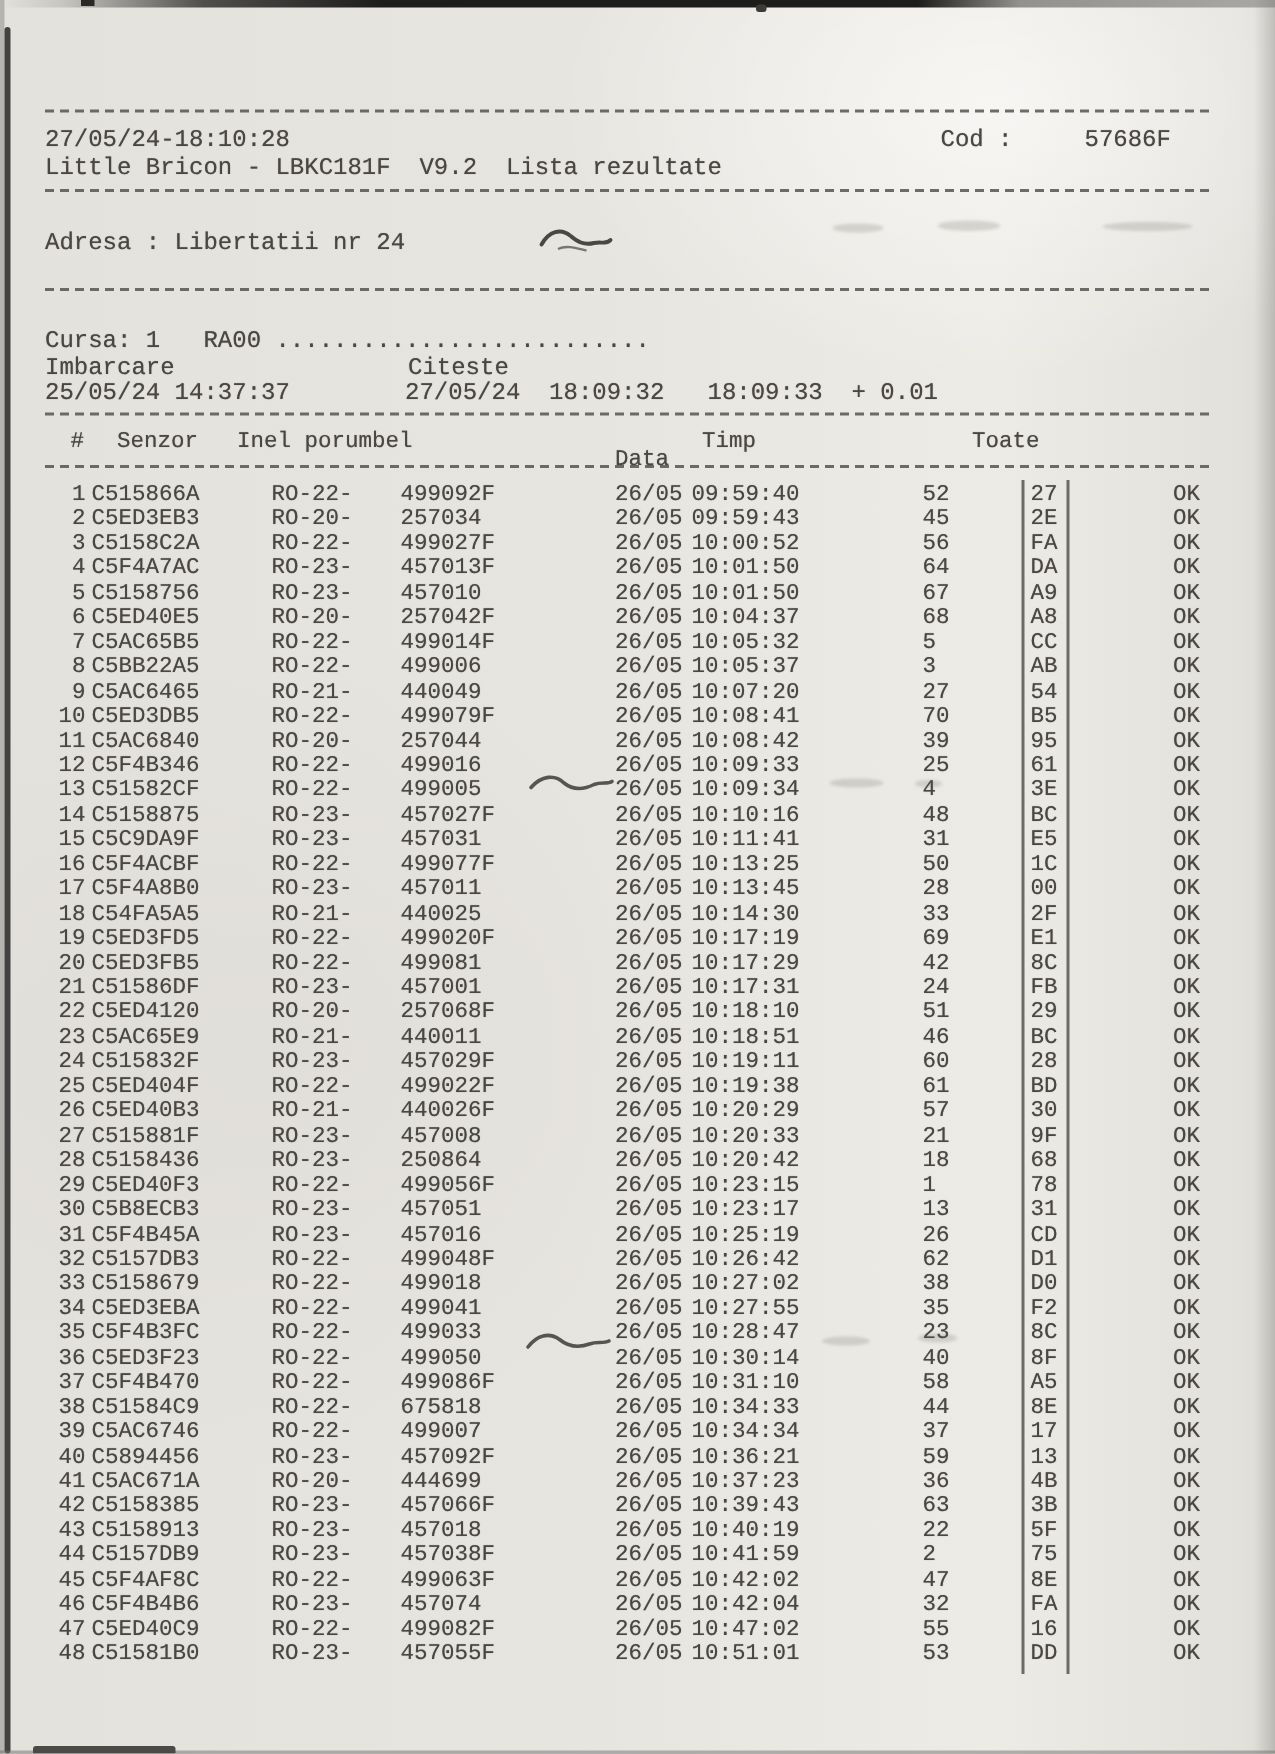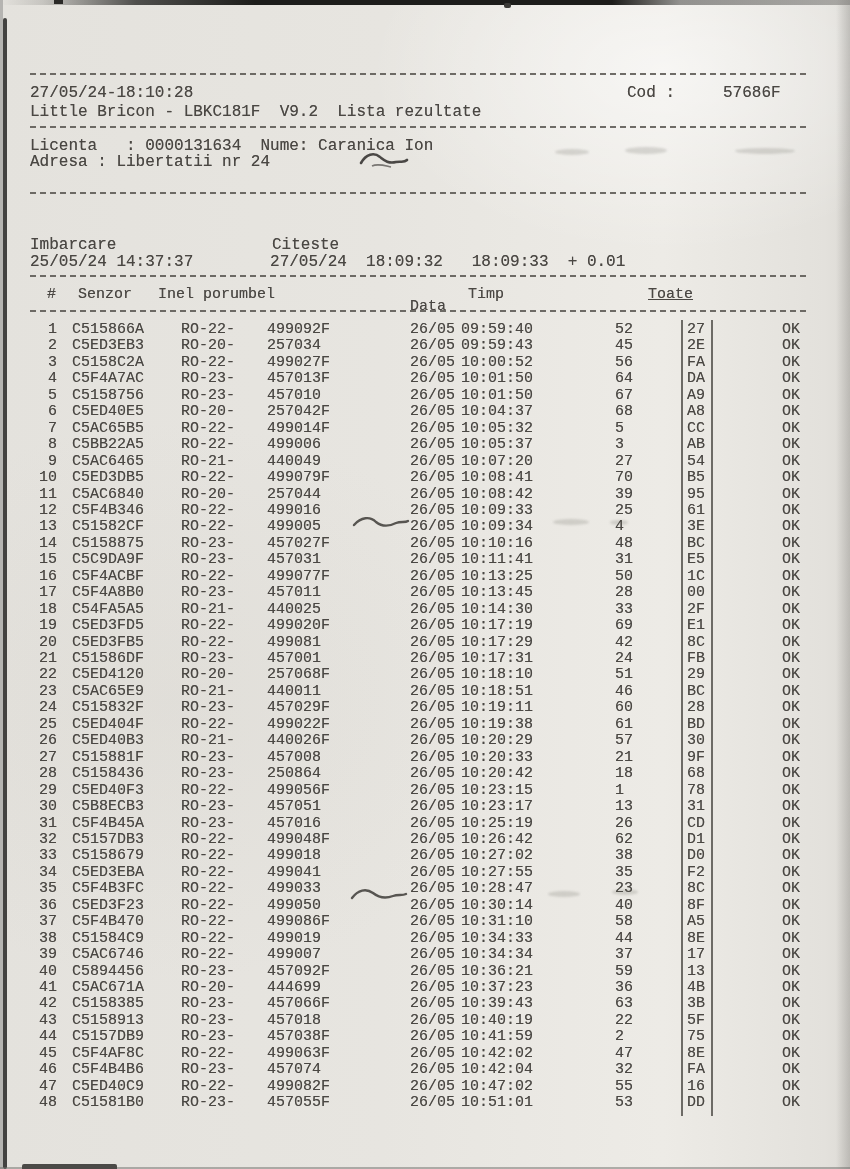--- a/index.html
+++ b/index.html
@@ -41,61 +41,61 @@
   .dash{
     position:absolute;left:30px;width:776px;height:2px;
     background:repeating-linear-gradient(90deg,#57544f 0px,#57544f 6px,rgba(0,0,0,0) 6px,rgba(0,0,0,0) 10px);
     opacity:0.85;
   }
   
   .row{position:absolute;left:0;width:850px;height:16px;}
   .cell{position:absolute;top:0;color:#4a4743;white-space:pre;font-size:15px;line-height:15px;
     text-shadow:0 0 0.6px rgba(74,71,67,0.6);}
   .c-num{left:25px;width:32px;text-align:right;}
-  .c-sensor{left:72px;}
+  .c-sensor{left:61px;}
   .c-prefix{left:181px;}
   .c-ring{left:267px;}
   .c-date{left:410px;}
   .c-time{left:461px;}
   .c-count{left:615px;width:52px;text-align:left;}
   .c-hex{left:687px;}
   .c-ok{left:782px;}
   .vbar{position:absolute;top:320px;height:796px;width:1.5px;background:rgba(78,75,70,0.8);}
   .vbar1{left:681px;}
   .vbar2{left:711px;}
   
   .h-hash{left:47px;}
   .h-senzor{left:78px;}
   .h-inel{left:158px;}
   .h-data{left:410px;}
   .h-timp{left:468px;}
-  .h-toate{left:648px;text-decoration:underline;}
+  .h-toate{left:648px;}
   
   .smear{position:absolute;background:rgba(96,93,86,0.20);border-radius:50%;filter:blur(1px);}
   .squiggle{position:absolute;}
 </style>
 </head>
 <body>
 
 <div class="paper">
 
   <div class="dash" style="top:73px"></div>
   <div class="dash" style="top:126px"></div>
   <div class="dash" style="top:192px"></div>
   <div class="dash" style="top:275px"></div>
   <div class="dash" style="top:310px"></div>
 
   <div class="txt" style="left:30px;top:86px">27/05/24-18:10:28</div>
   <div class="txt" style="left:627px;top:86px">Cod :</div>
   <div class="txt" style="left:723px;top:86px">57686F</div>
   <div class="txt" style="left:30px;top:105px">Little Bricon - LBKC181F  V9.2  Lista rezultate</div>
 
-  <div class="txt" style="left:30px;top:139px">Licenta   : 0000131634  Nume: Caranica Ion</div>
   <div class="txt" style="left:30px;top:155px">Adresa : Libertatii nr 24</div>
 
+  <div class="txt" style="left:30px;top:220px">Cursa: 1   RA00 ..........................</div>
   <div class="txt" style="left:30px;top:238px">Imbarcare</div>
   <div class="txt" style="left:272px;top:238px">Citeste</div>
   <div class="txt" style="left:30px;top:255px">25/05/24 14:37:37        27/05/24  18:09:32   18:09:33  + 0.01</div>
 
   <div class="txt small h-hash" style="top:287px">#</div>
   <div class="txt small h-senzor" style="top:287px">Senzor</div>
   <div class="txt small h-inel" style="top:287px">Inel porumbel</div>
   <div class="txt small h-data" style="top:299px">Data</div>
   <div class="txt small h-timp" style="top:287px">Timp</div>
   <div class="txt small h-toate" style="top:287px">Toate</div>
@@ -508,21 +508,21 @@
     <span class="cell c-date">26/05</span>
     <span class="cell c-time">10:31:10</span>
     <span class="cell c-count">58</span>
     <span class="cell c-hex">A5</span>
     <span class="cell c-ok">OK</span>
   </div>
       <div class="row" style="top: 930.65px;">
     <span class="cell c-num">38</span>
     <span class="cell c-sensor">C51584C9</span>
     <span class="cell c-prefix">RO-22-</span>
-    <span class="cell c-ring">499019</span>
+    <span class="cell c-ring">675818</span>
     <span class="cell c-date">26/05</span>
     <span class="cell c-time">10:34:33</span>
     <span class="cell c-count">44</span>
     <span class="cell c-hex">8E</span>
     <span class="cell c-ok">OK</span>
   </div>
       <div class="row" style="top: 947.1px;">
     <span class="cell c-num">39</span>
     <span class="cell c-sensor">C5AC6746</span>
     <span class="cell c-prefix">RO-22-</span>

